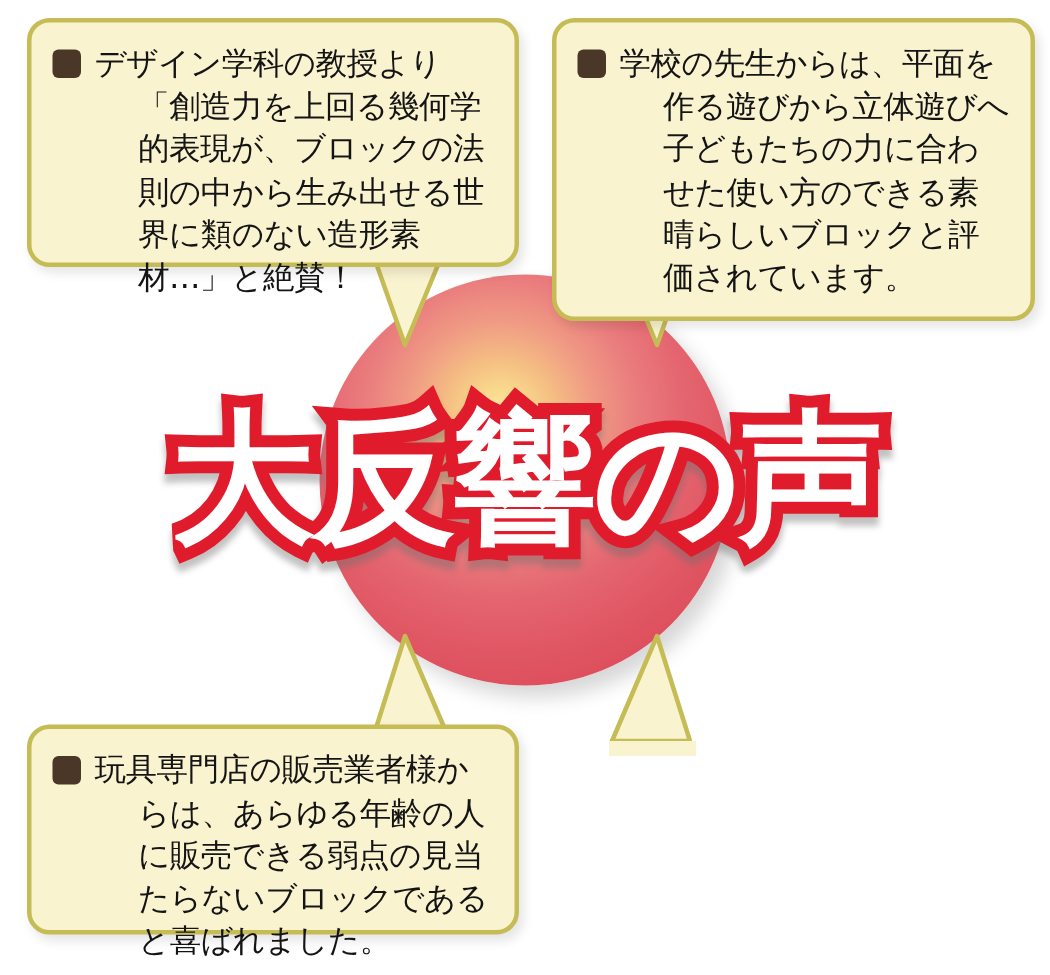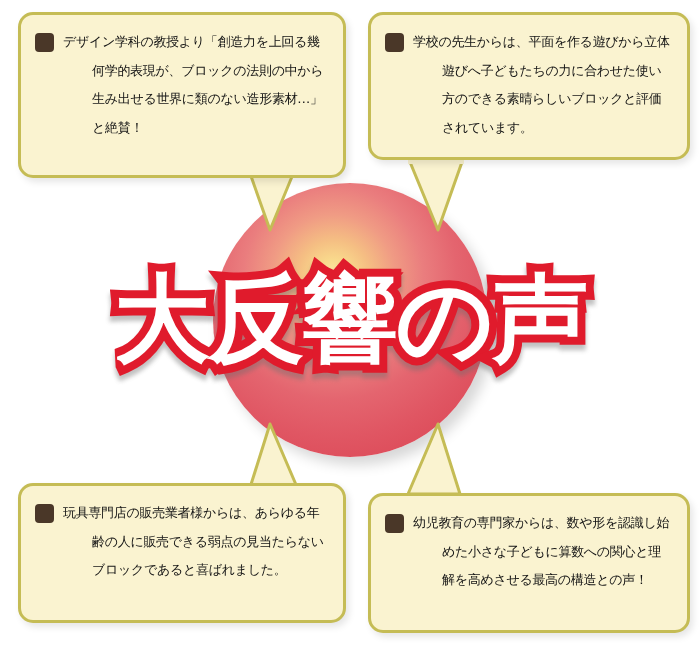--- a/index.html
+++ b/index.html
@@ -111,30 +111,30 @@
   .bullet {
     flex: 0 0 auto;
     width: 19px;
     height: 19px;
     margin-top: 5px;
     background: #4a3728;
     border-radius: 4px;
   }
   .bubble-text {
     font-family: "DejaVu Sans", "Liberation Sans", sans-serif;
-    font-size: 13px;
+    font-size: 21px;
     line-height: 28.5px;
     color: #141414;
     letter-spacing: -0.3px;
     text-indent: -29px;
     padding-left: 29px;
   }
 
   .bubble-tl { left: 18px;  top: 12px;  width: 328px; height: 166px; }
-  .bubble-tr { left: 368px; top: 12px;  width: 322px; height: 148px; }
+  .bubble-tr { left: 368px; top: 12px;  width: 322px; height: 202px; }
   .bubble-bl { left: 18px;  top: 483px; width: 328px; height: 140px; }
   .bubble-br { left: 368px; top: 493px; width: 322px; height: 140px; }
 
   
   .tail {
     position: absolute;
     z-index: 3;
     pointer-events: none;
   }
   .tail svg { display: block; overflow: visible; }
@@ -196,20 +196,14 @@
     </div>
   </div>
 
   <div class="bubble bubble-bl">
     <div class="bubble-body">
       <div class="bullet"></div>
       <div class="bubble-text">玩具専門店の販売業者様からは、あらゆる年齢の人に販売できる弱点の見当たらないブロックであると喜ばれました。</div>
     </div>
   </div>
 
-  <div class="bubble bubble-br">
-    <div class="bubble-body">
-      <div class="bullet"></div>
-      <div class="bubble-text">幼児教育の専門家からは、数や形を認識し始めた小さな子どもに算数への関心と理解を高めさせる最高の構造との声！</div>
-    </div>
-  </div>
 
 </div>
 
 </body></html>

